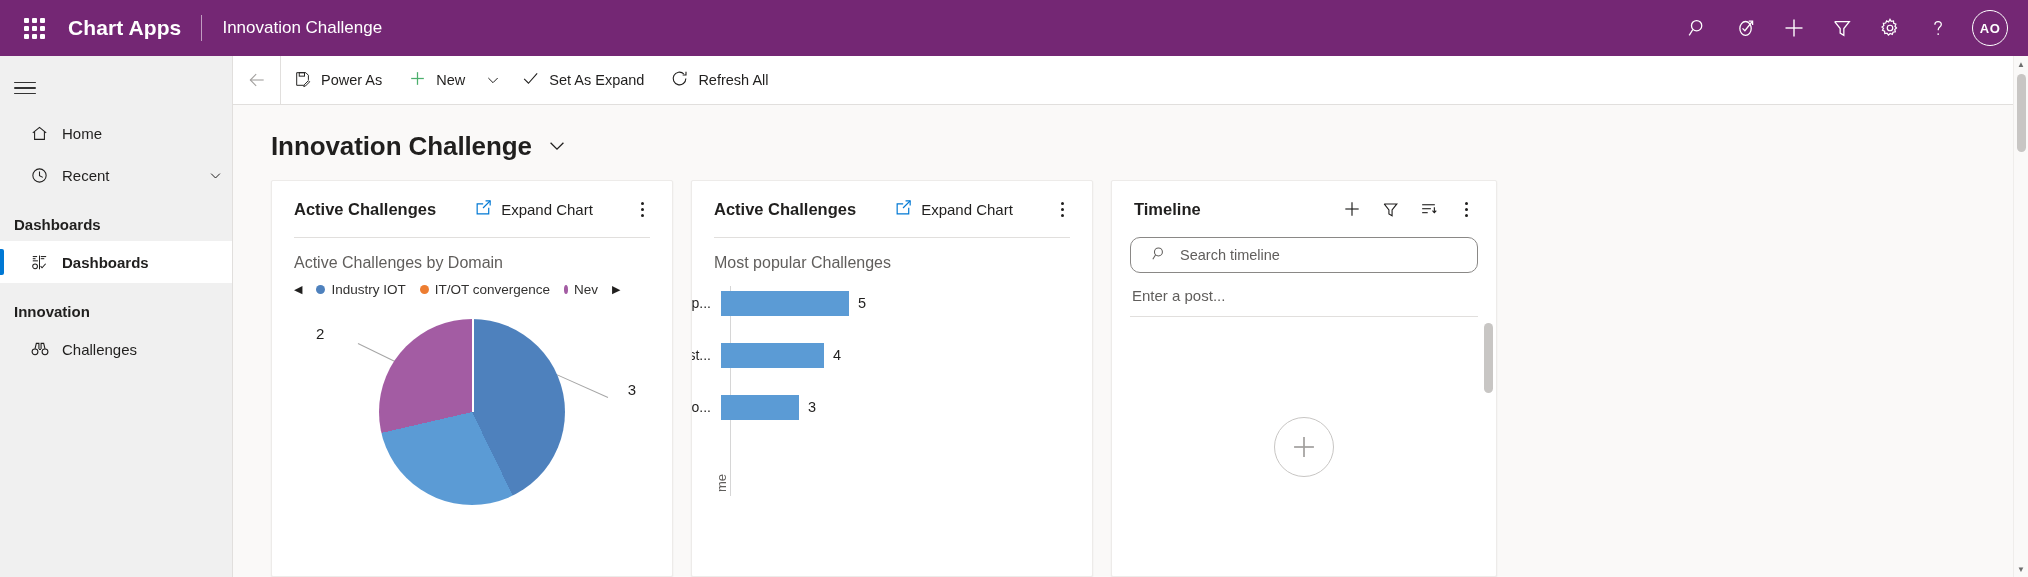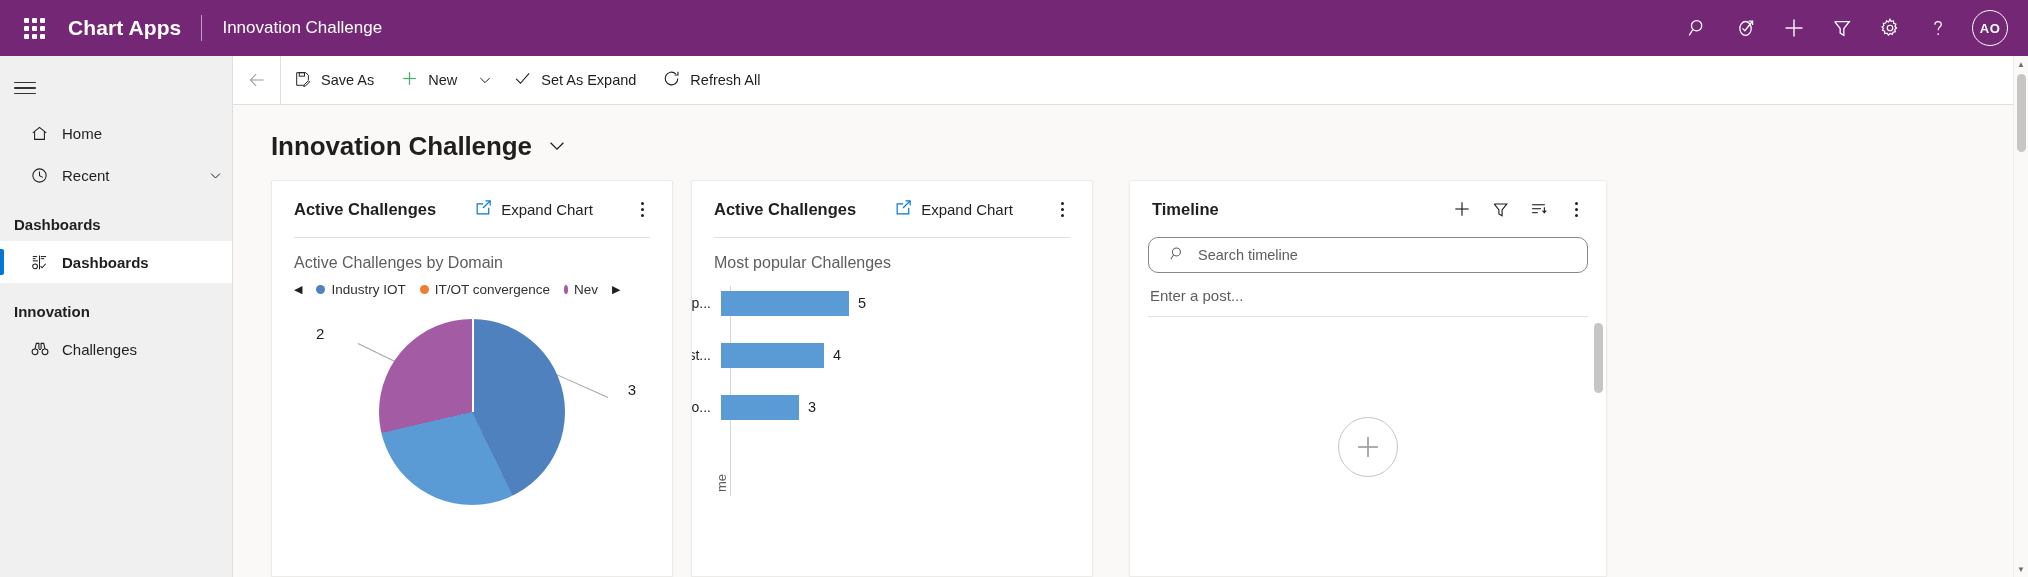--- a/index.html
+++ b/index.html
@@ -86,21 +86,21 @@
   .pagetitle { font-size:26px; font-weight:600; color:#201f1e; letter-spacing:-.1px; }
 
   .cards { flex:1; display:flex; gap:18px; padding:0 0 0 38px; min-height:0; position:relative; }
 
   .card {
     background:#fff; border:1px solid #edebe9; border-radius:2px;
     box-shadow:0 1px 2px rgba(0,0,0,.07);
     display:flex; flex-direction:column; min-height:0;
   }
   .card.chart { width:402px; }
-  .card.timeline { width:478px;margin-left:18px; }
+  .card.timeline { width:386px; }
 
   .cardhead {
     height:56px; min-height:56px; display:flex; align-items:center;
     padding:0 14px 0 22px; gap:16px;
   }
   .cardtitle { font-size:16.5px; font-weight:600; color:#201f1e; }
   .expandbtn {
     display:flex; align-items:center; gap:8px; margin-left:22px;
     font-size:15px; color:#201f1e; cursor:pointer;
   }
@@ -327,21 +327,21 @@
 
         <div class="cmdbtn">
           <span>
             <svg width="18" height="18" viewBox="0 0 24 24" fill="none" stroke="#201f1e" stroke-width="1.3">
               <path d="M3.6 3.6h12.2l3.4 3.4v6.2"></path>
                 <path d="M3.6 3.6v16.8h9.4"></path>
               <rect x="7" y="3.6" width="7" height="4.6"></rect>
               <path d="M15.2 21.4l5.6-5.6-1.6-1.6-5.6 5.6-.6 2.2z"></path>
             </svg>
           </span>
-          <span>Save As</span>
+          <span>Power As</span>
         </div>
 
         <div class="cmdbtn">
           <span>
             <svg width="19" height="19" viewBox="0 0 24 24" stroke="#4caf6d" stroke-width="1.6">
               <line x1="12" y1="4" x2="12" y2="20"></line>
                 <line x1="4" y1="12" x2="20" y2="12"></line>
             </svg>
           </span>
           <span>New</span>

